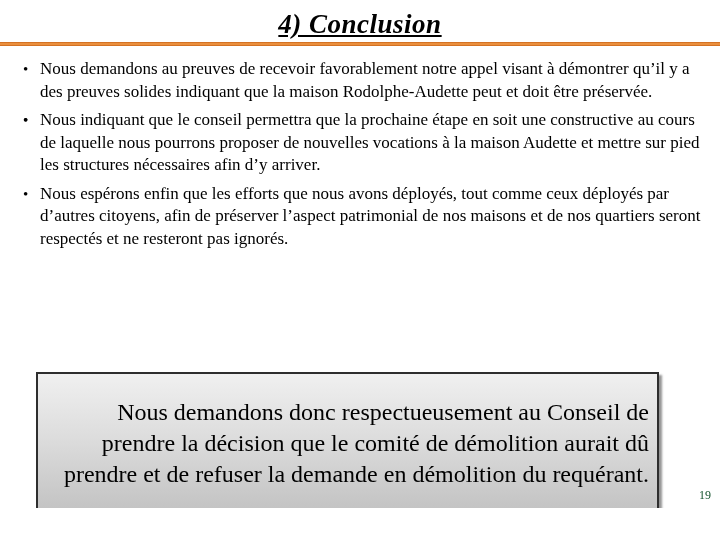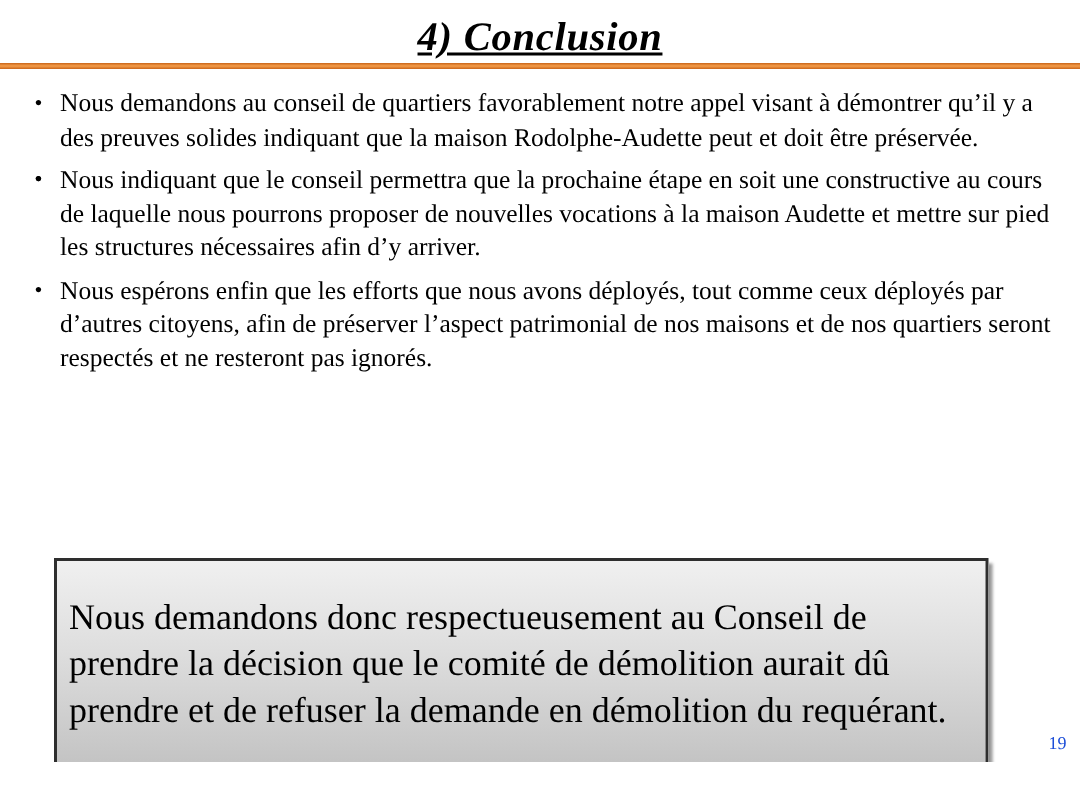--- a/index.html
+++ b/index.html
@@ -71,47 +71,47 @@
     border: 2px solid #2e2e2e;
     background: linear-gradient(to bottom, #f0f0f0 0%, #dddddd 45%, #c2c2c2 100%);
     box-shadow: 3px 3px 2px rgba(90, 90, 90, 0.65);
     display: flex;
     align-items: center;
     justify-content: center;
   }
   .quote-text {
     margin: 0;
     padding: 0 8px;
-    text-align: left;
+    text-align: right;
     font-size: 24px;
     line-height: 31px;
     color: #000000;
   }
   .page-number {
     position: absolute;
     right: 9px;
     bottom: 5px;
     font-size: 12px;
-    color: #1d4ed8;
+    color: #14532d;
     font-family: "Liberation Serif", serif;
   }
 </style>
 </head>
 <body>
 
 <div class="slide">
 
   <h1 class="slide-title">4) Conclusion</h1>
 
   <div class="title-rule"></div>
 
   <ul class="bullet-list">
     <li class="bullet-item">
       <span class="bullet-dot">•</span>
-      <span>Nous demandons au conseil de quartiers favorablement notre appel visant à démontrer qu’il y a des preuves solides indiquant que la maison Rodolphe-Audette peut et doit être préservée.</span>
+      <span>Nous demandons au preuves de recevoir favorablement notre appel visant à démontrer qu’il y a des preuves solides indiquant que la maison Rodolphe-Audette peut et doit être préservée.</span>
     </li>
     <li class="bullet-item">
       <span class="bullet-dot">•</span>
     </li>
     <li class="bullet-item">
       <span class="bullet-dot">•</span>
       <span>Nous indiquant que le conseil permettra que la prochaine étape en soit une constructive au cours de laquelle nous pourrons proposer de nouvelles vocations à la maison Audette et mettre sur pied les structures nécessaires afin d’y arriver.</span>
     </li>
     <li class="bullet-item">
       <span class="bullet-dot">•</span>

